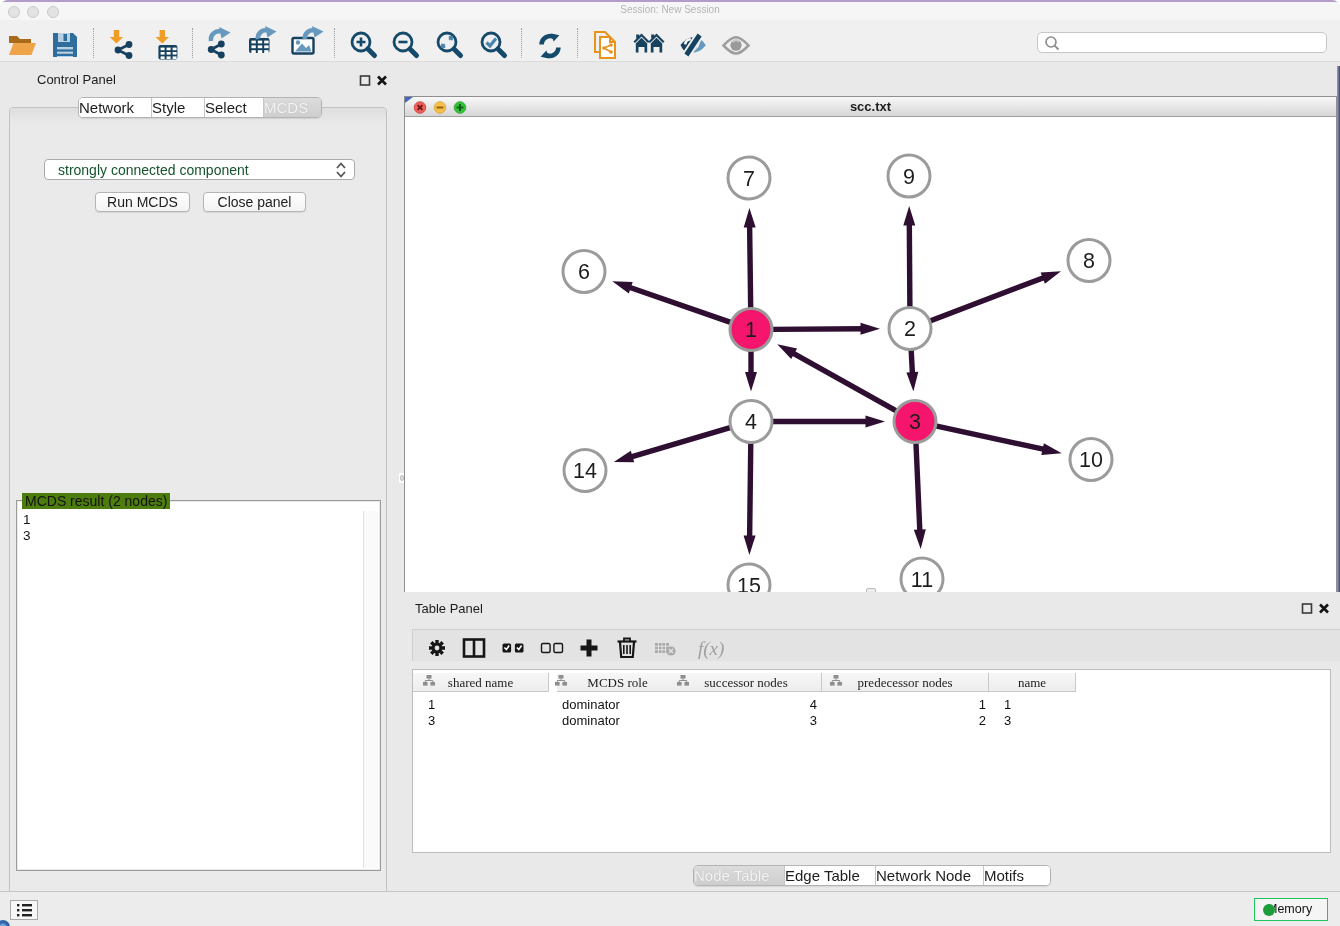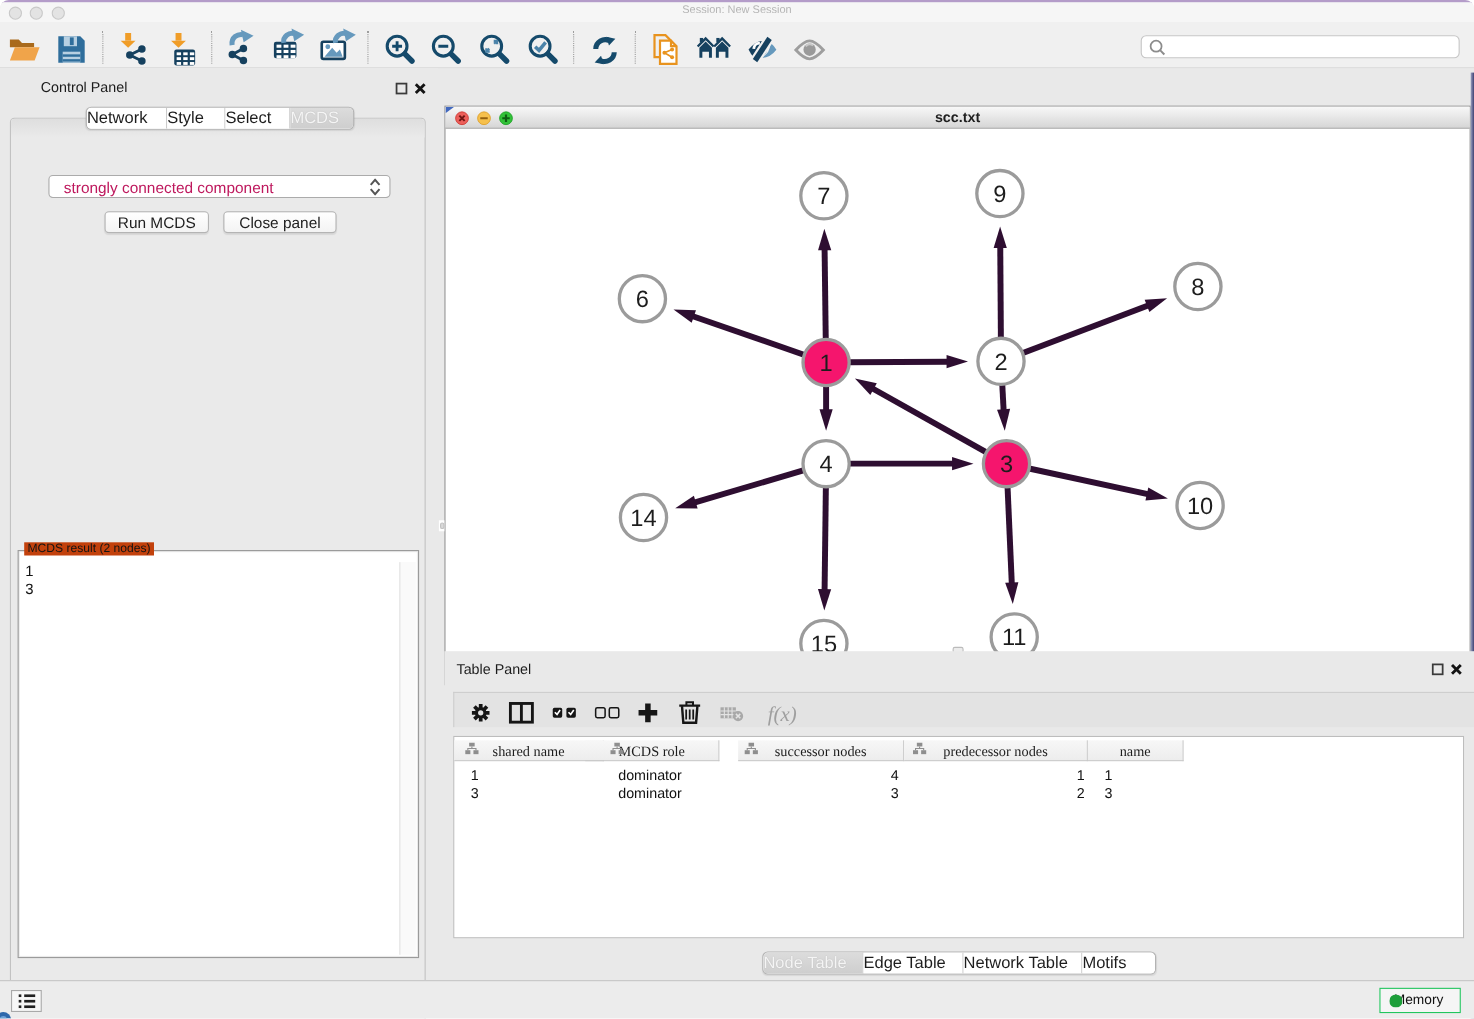--- a/index.html
+++ b/index.html
@@ -220,35 +220,35 @@
   </div>
 
   <div class="tabgrp" style="left:78px;top:35px;">
     <div class="tab" style="width:73px;">Network</div>
     <div class="tab" style="width:53px;">Style</div>
     <div class="tab" style="width:59px;">Select</div>
     <div class="tab sel" style="width:57px;">MCDS</div>
   </div>
 
   <div class="abs" style="left:44px;top:97px;width:311px;height:21px;background:#fff;border:1px solid #ababab;border-radius:4px;">
-    <div class="abs" style="left:13px;top:1px;font-size:14px;color:#be185d;line-height:19px;">strongly connected component</div>
+    <div class="abs" style="left:13px;top:1px;font-size:14px;color:#14532d;line-height:19px;">strongly connected component</div>
     <svg width="12" height="16" style="position:absolute;right:7px;top:1.5px">
       <path d="M 2,6 L 6,1.5 L 10,6" fill="none" stroke="#555" stroke-width="1.8"></path>
       <path d="M 2,10 L 6,14.5 L 10,10" fill="none" stroke="#555" stroke-width="1.8"></path>
     </svg>
   </div>
   <div class="aquabtn" style="left:95px;top:130px;width:95px;height:20px;line-height:19px;">Run MCDS</div>
   <div class="aquabtn" style="left:203px;top:130px;width:103px;height:20px;line-height:19px;">Close panel</div>
 
   <div class="abs" style="left:16px;top:438px;width:365px;height:371px;border:1px solid #9b9b9b;">
     <div class="abs" style="left:1px;top:1px;width:361px;height:367px;background:#fff;"></div>
     <div class="abs" style="left:346px;top:10px;width:15px;height:357px;background:#fafafa;border-left:1px solid #e2e2e2;"></div>
     <div class="abs" style="left:6px;top:11px;font-size:13.5px;color:#141414;line-height:16px;">1<br>3</div>
   </div>
-  <div class="abs" style="left:22px;top:431px;background:#c2410c;padding:0 3px;font-size:11px;color:#141414;">MCDS result (2 nodes)</div>
+  <div class="abs" style="left:22px;top:431px;background:#4d7c0f;padding:0 3px;font-size:14px;color:#141414;">MCDS result (2 nodes)</div>
 </div>
 
 <div class="abs" style="left:404px;top:64px;width:933px;height:527px;border:1px solid #8f8f8f;background:#fff;margin-top:32px;">
   <div class="abs" style="left:0;top:0;width:931px;height:20px;background:linear-gradient(#f8f8f8,#d6d6d6);border-bottom:1px solid #9e9e9e;"></div>
   <svg class="abs" width="8" height="6" style="left:0;top:0">
         <path d="M 0,6 L 0,0 L 8,0 Z" fill="#2e59b8" opacity="0.9"></path>
       </svg>
   <svg class="abs" width="70" height="21" style="left:6px;top:0">
     <circle cx="9" cy="10.5" r="5.8" fill="#ec5f5a" stroke="#ce3a36" stroke-width="0.8"></circle>
     <path d="M 6.6,8.1 L 11.4,12.9 M 11.4,8.1 L 6.6,12.9" stroke="#6f1513" stroke-width="1.8"></path>
@@ -371,21 +371,21 @@
         <circle cx="6" cy="3" r="4.6" fill="#a9a9a9"></circle>
         <path d="M 4,1 L 8,5 M 8,1 L 4,5" stroke="#e3e3e3" stroke-width="1.4"></path>
       </g>
 
       <text x="285" y="23" font-size="19" font-style="italic" fill="#9f9f9f" font-family="&quot;Liberation Serif&quot;, serif">f(x)</text>
     </svg>
   </div>
 
   <div id="tpTable">
     <div class="th" style="left:0;width:136px;">shared name</div>
-    <div class="th" style="left:119px;width:122px;">MCDS role</div>
+    <div class="th" style="left:144px;width:122px;">MCDS role</div>
     <div class="th" style="left:258px;width:151px;">successor nodes</div>
     <div class="th" style="left:409px;width:167px;">predecessor nodes</div>
     <div class="th" style="left:576px;width:87px;">name</div>
     <svg class="hicon" width="600" height="12" style="left:0;top:5">
       <g fill="#8e8e8e">
         <g transform="translate(11,0)">
               <rect x="2.5" y="0" width="5" height="3.6"></rect>
               <rect x="-1" y="7" width="4.6" height="3.6"></rect>
               <rect x="6.4" y="7" width="4.6" height="3.6"></rect>
               <path d="M 5,3.6 L 5,5.5 M 1.3,7 L 1.3,5.5 L 8.7,5.5 L 8.7,7" stroke="#8e8e8e" fill="none"></path>
@@ -418,21 +418,21 @@
     <div class="td" style="left:15px;top:43px;">3</div>
     <div class="td" style="left:149px;top:43px;">dominator</div>
     <div class="td" style="left:258px;top:43px;width:146px;text-align:right;">3</div>
     <div class="td" style="left:409px;top:43px;width:164px;text-align:right;">2</div>
     <div class="td" style="left:591px;top:43px;">3</div>
   </div>
 
   <div class="tabgrp" style="left:289px;top:273px;">
     <div class="tab sel" style="width:91px;">Node Table</div>
     <div class="tab" style="width:91px;">Edge Table</div>
-    <div class="tab" style="width:108px;">Network Table</div>
+    <div class="tab" style="width:108px;">Network Node</div>
     <div class="tab" style="width:66px;">Motifs</div>
   </div>
 </div>
 
 <div class="abs" style="left:0;top:891px;width:1340px;height:35px;background:#ececec;border-top:1px solid #c6c6c6;">
   <div class="abs" style="left:10px;top:8px;width:28px;height:20px;background:#f7f7f7;border:1px solid #a9a9a9;text-align:center;">
     <svg width="17" height="15" style="margin-top:2px">
       <g fill="#222">
             <rect x="1" y="1" width="2.4" height="2.4"></rect>
             <rect x="1" y="6" width="2.4" height="2.4"></rect>

